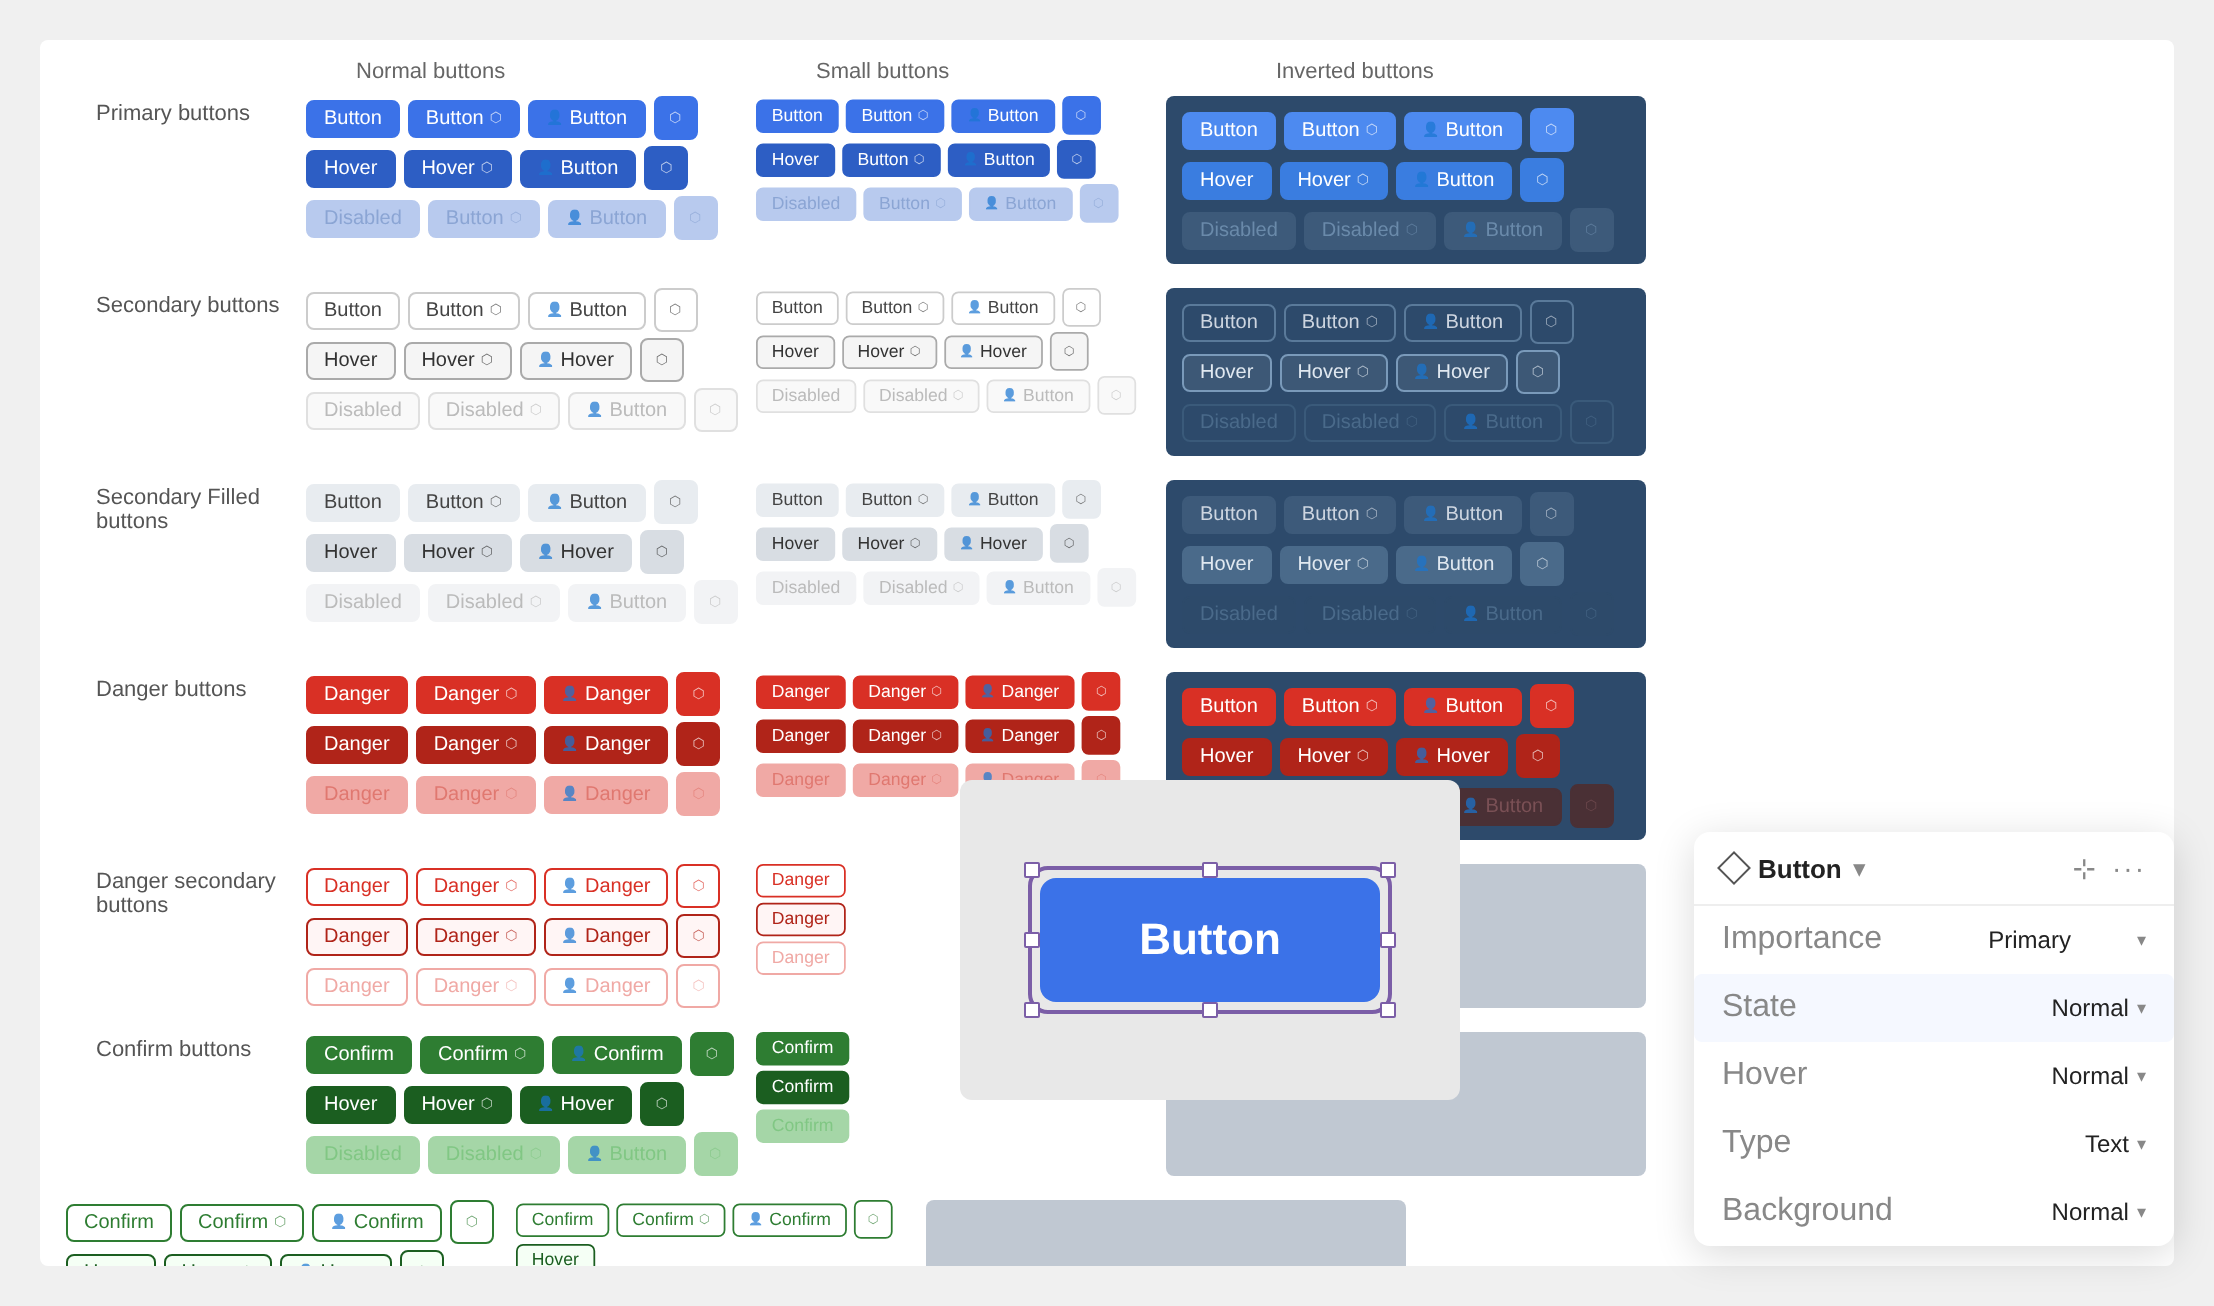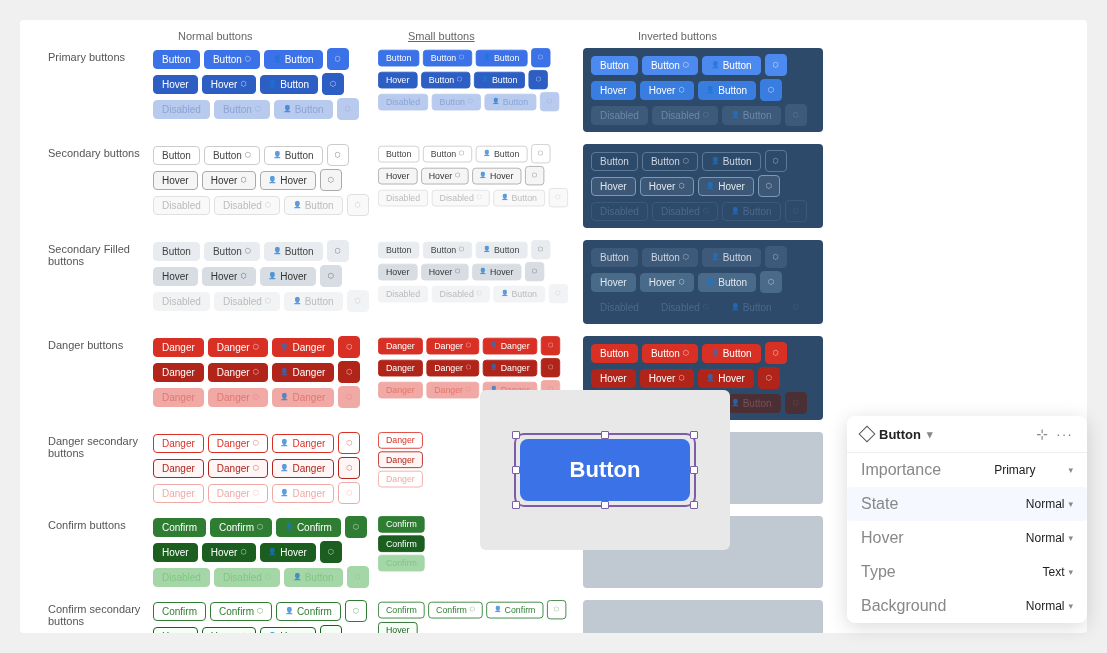--- a/index.html
+++ b/index.html
@@ -261,21 +261,21 @@
       margin-bottom: 6px;
     }
 
     .hdr {
       font-size: 11px;
       color: #666;
       font-weight: 400;
     }
 
     .hdr-normal { width: 230px; }
-    .hdr-small { width: 230px; text-decoration: underline; }
+    .hdr-small { width: 230px; }
     .hdr-inverted { width: 240px; }
 
     .data-row {
       display: flex;
       align-items: flex-start;
       margin-bottom: 12px;
     }
 
     .label-col {
       width: 120px;
@@ -757,21 +757,20 @@
               </div>
               <div class="btn-row-inner">
                 <button class="btn btn-confirm-disabled">Confirm</button>
               </div>
             </div>
             <div class="inverted-block" style="opacity:0.3;"></div>
           </div>
         </div>
 
         <div class="data-row">
-          <div class="label-col"><span>Confirm secondary buttons</span></div>
           <div class="data-cols">
             <div class="col-block">
               <div class="btn-row-inner">
                 <button class="btn btn-confirm-sec">Confirm</button>
                 <button class="btn btn-confirm-sec">Confirm <span class="mini-icon">⬡</span></button>
                 <button class="btn btn-confirm-sec"><span class="mini-icon">👤</span> Confirm</button>
                 <button class="btn-icon-only btn-confirm-sec">
                     <span class="mini-icon">⬡</span>
                   </button>
               </div>

